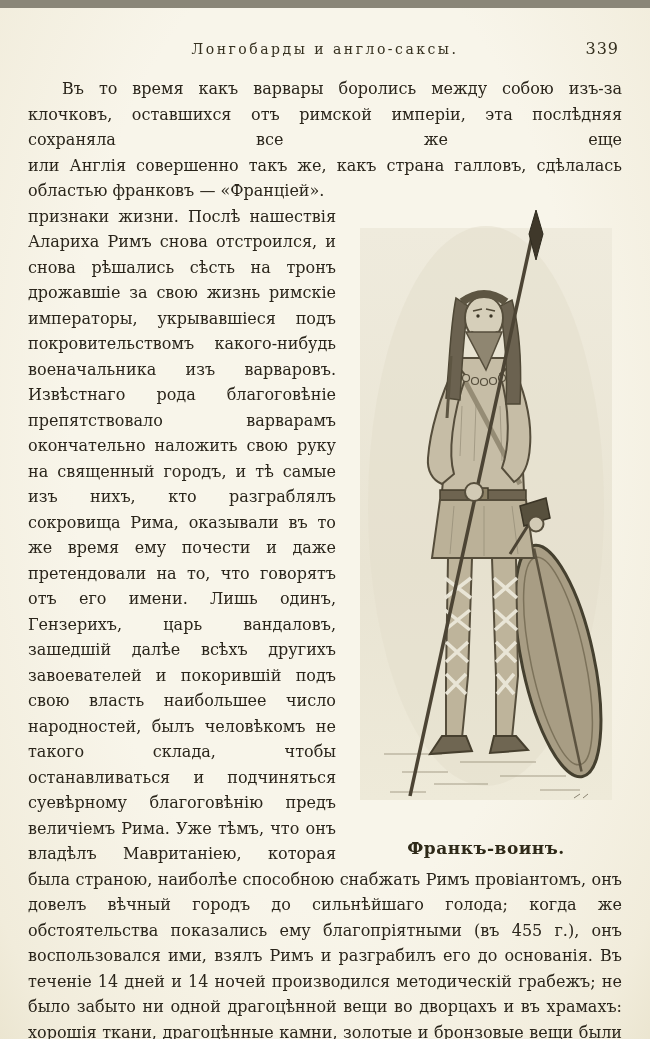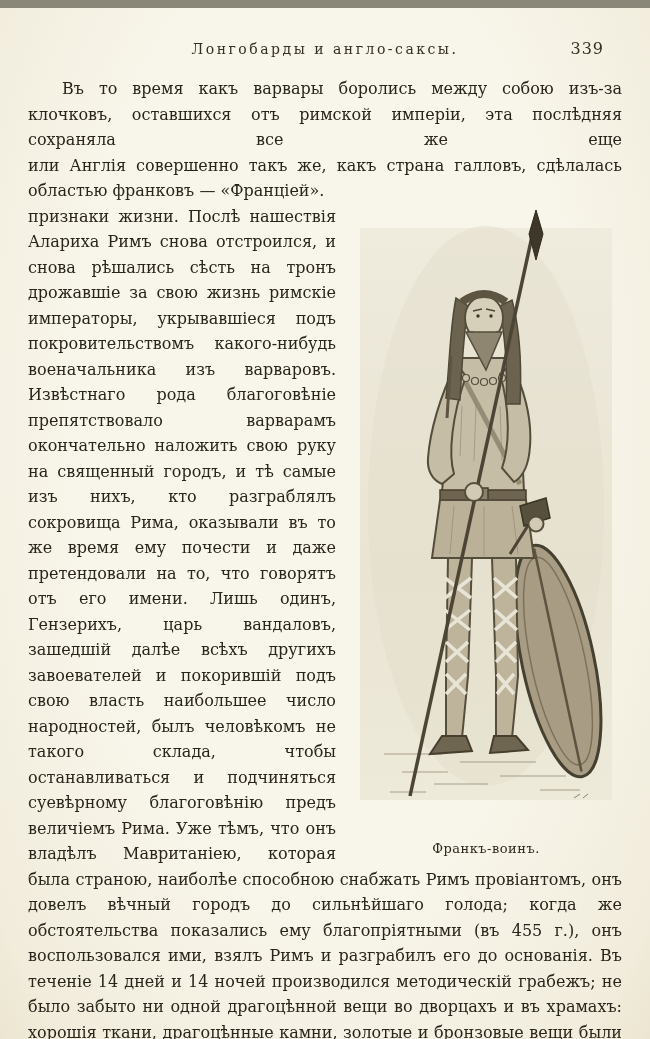--- a/index.html
+++ b/index.html
@@ -26,21 +26,21 @@
     text-align: center;
     font-size: 14px;
     letter-spacing: 2.5px;
     color: #35301f;
     margin-bottom: 16px;
     height: 22px;
     line-height: 22px;
   }
   .page-number {
     position: absolute;
-    right: 18px;
+    right: 3px;
     top: 0;
     letter-spacing: 1px;
     font-size: 16px;
     text-align: center;
   }
   .par {
     margin: 0;
     text-align: justify;
   }
   .indent { text-indent: 34px; }
@@ -53,22 +53,22 @@
     padding: 0;
   }
   .illustration {
     width: 272px;
     height: 622px;
   }
   .illustration svg { display: block; }
   .caption {
     margin-top: 8px;
     text-align: center;
-    font-weight: normal;
-    font-size: 13px;
+    font-weight: bold;
+    font-size: 17px;
     letter-spacing: 0.5px;
     color: #2e2918;
   }
 </style>
 </head>
 <body>
 
 <div class="page">
 
   <header class="page-header">

